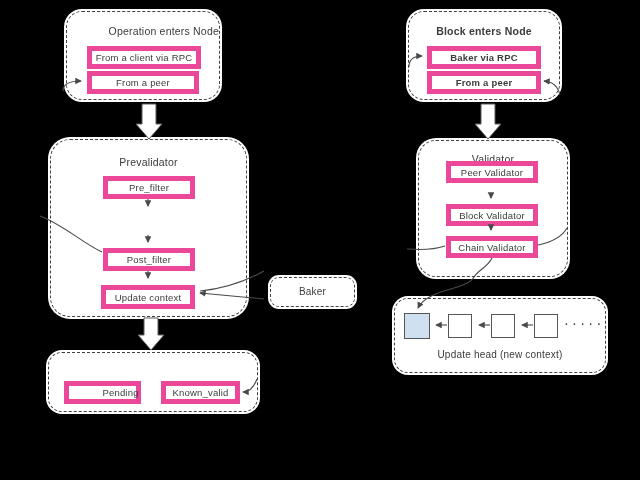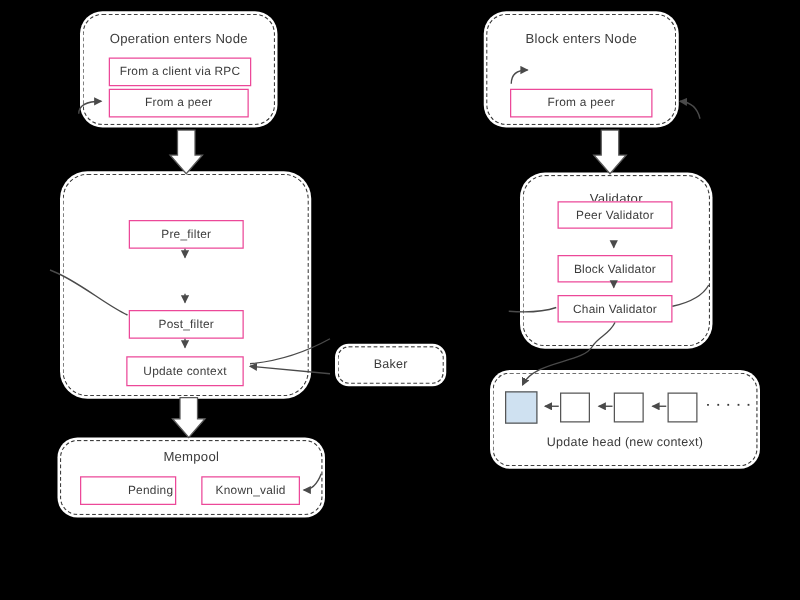--- a/index.html
+++ b/index.html
@@ -9,21 +9,21 @@
   }
   .group{
     position:absolute;background:#fff;border:1.5px dashed #3f3f3f;
     box-shadow:0 0 0 2px #ffffff;box-sizing:border-box;
   }
   .title{
     position:absolute;left:0;right:0;text-align:center;
     color:#3b3b3b;font-size:10.5px;letter-spacing:.2px;white-space:nowrap;
   }
   .inner{
-    position:absolute;background:#fff;border:1px solid #ec4899;box-sizing:border-box;
+    position:absolute;background:#fff;border:5px solid #ec4899;box-sizing:border-box;
     display:flex;align-items:center;justify-content:center;
     color:#3b3b3b;font-size:9.5px;letter-spacing:.2px;white-space:nowrap;
   }
   .sq{
     position:absolute;background:#fff;border:1.2px solid #565656;box-sizing:border-box;
   }
   .sq.blue{background:#cfe1f1;}
   .dots{
     position:absolute;color:#3a3a3a;font-weight:bold;font-size:10px;
     letter-spacing:1px;white-space:nowrap;
@@ -31,43 +31,44 @@
   .caption{
     position:absolute;left:0;right:0;text-align:center;color:#3b3b3b;
     font-size:10px;letter-spacing:.2px;white-space:nowrap;
   }
   svg.overlay{position:absolute;left:0;top:0;pointer-events:none;}
 </style>
 </head>
 <body>
 
 <div class="group" style="left:66px;top:11px;width:154px;height:89px;border-radius:16px;">
-  <div class="title" style="top:13px;">Operation enters Node</div>
+  <div class="title" style="top:13px;text-align:right;">Operation enters Node</div>
   <div class="inner" style="left:20px;top:34px;width:114px;height:23px;">From a client via RPC</div>
   <div class="inner" style="left:20px;top:59px;width:112px;height:23px;">From a peer</div>
 </div>
 
 <div class="group" style="left:50px;top:139px;width:197px;height:178px;border-radius:20px;">
+  <div class="title" style="top:16px;">Prevalidator</div>
   <div class="inner" style="left:52px;top:36px;width:92px;height:23px;">Pre_filter</div>
   <div class="inner" style="left:52px;top:108px;width:92px;height:23px;">Post_filter</div>
   <div class="inner" style="left:50px;top:145px;width:94px;height:24px;">Update context</div>
 </div>
 
 <div class="group" style="left:48px;top:352px;width:210px;height:60px;border-radius:14px;">
-  <div class="title" style="top:7px;">Mempool</div>
   <div class="inner" style="left:15px;top:28px;width:77px;height:23px;padding-left:36px;">Pending</div>
   <div class="inner" style="left:112px;top:28px;width:79px;height:23px;">Known_valid</div>
 </div>
 
 <div class="group" style="left:270px;top:277px;width:85px;height:30px;border-radius:9px;">
   <div class="title" style="top:8px;font-size:10px;">Baker</div>
 </div>
 
-<div class="group" style="left:389px;top:11px;width:152px;height:89px;border-radius:16px;">
+<div class="group" style="left:408px;top:11px;width:152px;height:89px;border-radius:16px;font-weight:bold;">
   <div class="title" style="top:13px;">Block enters Node</div>
+  <div class="inner" style="left:18px;top:34px;width:114px;height:23px;">Baker  via RPC</div>
   <div class="inner" style="left:18px;top:59px;width:114px;height:23px;">From a peer</div>
 </div>
 
 <div class="group" style="left:418px;top:140px;width:150px;height:137px;border-radius:18px;">
   <div class="title" style="top:12px;">Validator</div>
   <div class="inner" style="left:27px;top:20px;width:92px;height:22px;">Peer Validator</div>
   <div class="inner" style="left:27px;top:63px;width:92px;height:22px;">Block Validator</div>
   <div class="inner" style="left:27px;top:95px;width:92px;height:22px;">Chain Validator</div>
 </div>
 

